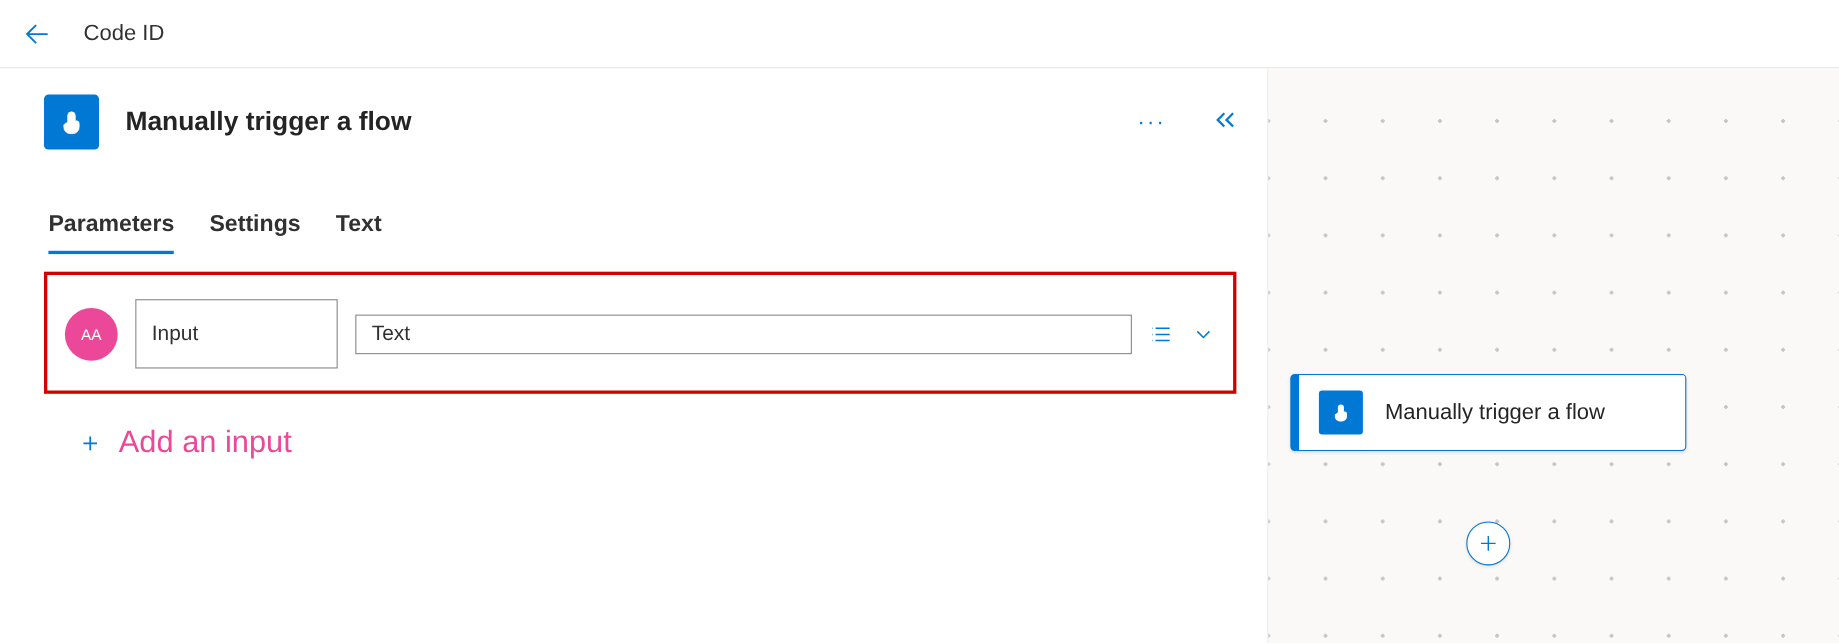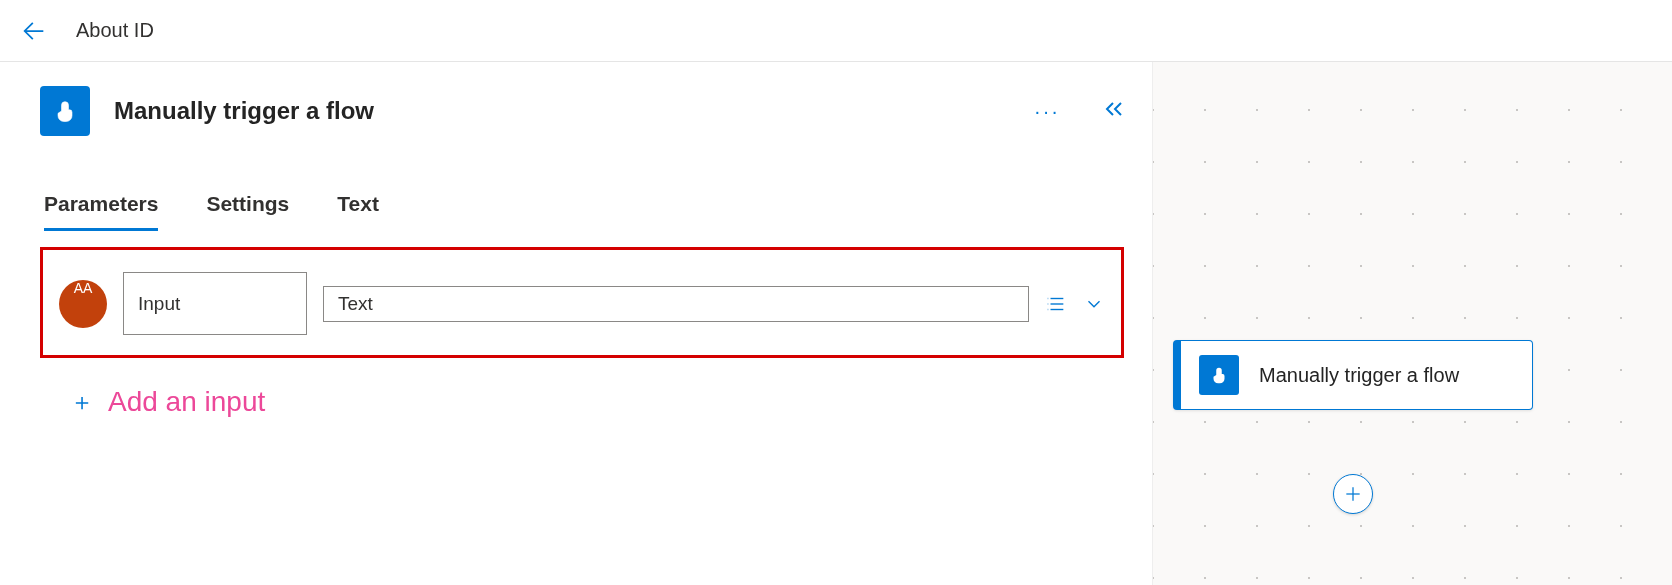--- a/index.html
+++ b/index.html
@@ -13,27 +13,27 @@
     
     .left-panel { flex: 1; padding: 24px 28px 0 40px; position: relative; }
     
     .trigger-header { display: flex; align-items: center; gap: 24px; margin-bottom: 56px; }
     .trigger-icon { width: 50px; height: 50px; background: #0078d4; border-radius: 4px; display: flex; align-items: center; justify-content: center; }
     .trigger-title { font-size: 24px; font-weight: 600; color: #242424; }
     .trigger-actions { margin-left: auto; display: flex; gap: 40px; align-items: center; color: #0078d4; }
     .dots { font-size: 20px; letter-spacing: 2px; cursor: pointer; }
     .collapse { cursor: pointer; }
     
-    .tabs { display: flex; gap: 48px; border-bottom: none; margin-bottom: 16px; padding-left: 4px; text-align: center;}
+    .tabs { display: flex; gap: 32px; border-bottom: none; margin-bottom: 16px; padding-left: 4px; text-align: center;}
     .tab { font-size: 21px; color: #323130; padding-bottom: 12px; cursor: pointer; font-weight: 700; }
     .tab.active { font-weight: 600; border-bottom: 3px solid #0078d4; }
     
     .highlight-box { border: 3px solid #d40000; padding: 22px 16px 20px 16px; margin-bottom: 28px; }
     .input-row { display: flex; align-items: center; gap: 16px; }
-    .type-badge { width: 48px; height: 48px; border-radius: 50%; background: #c2410c; color: #fff; display: flex; justify-content: center; font-size: 17px; }
+    .type-badge { width: 48px; height: 48px; border-radius: 50%; background: #ec4899; color: #fff; display: flex; align-items: center; justify-content: center; font-size: 17px; }
     .name-field { width: 184px; height: 63px; border: 1px solid #8a8886; padding: 0 14px; font-size: 19px; color: #323130; }
     .value-field { flex: 1; height: 36px; border: 1px solid #8a8886; padding: 0 14px; font-size: 19px; color: #323130; }
     .row-ctrl { color: #0078d4; cursor: pointer; display:flex; align-items:center; }
     
     .add-input { display: flex; align-items: center; gap: 14px; padding-left: 30px; cursor: pointer; }
     .plus { color: #0078d4; font-size: 24px; font-weight: 300; }
     .add-text { font-size: 28px; color: #ec4899; }
     
     .right-panel { width: 520px; background: #faf9f8; position: relative; border-left: 1px solid #eee; }
     .dot-grid { position: absolute; inset: 0; background-image: radial-gradient(#c8c6c4 1.5px, transparent 1.5px); background-size: 52px 52px; background-position: 26px 22px; }
@@ -44,21 +44,21 @@
   </style>
 </head>
 <body>
 
 <div class="top-header">
   <div class="back-btn">
     <svg width="28" height="28" viewBox="0 0 24 24" fill="none" stroke="#0078d4" stroke-width="1.5">
         <path d="M11 5l-7 7 7 7M4 12h16"></path>
       </svg>
   </div>
-  <div class="page-title">About ID</div>
+  <div class="page-title">Code ID</div>
 </div>
 
 <div class="main-wrap">
   <div class="left-panel">
 
     <div class="trigger-header">
       <div class="trigger-icon">
         <svg width="28" height="28" viewBox="0 0 24 24" fill="#fff">
             <path d="M9 11V7a3 3 0 016 0v4h1a2 2 0 012 2v3a5 5 0 01-5 5h-2a5 5 0 01-5-5v-2l3-2z M10 7a2 2 0 114 0v5h-4V7z" stroke="#fff" stroke-width="0.5"></path>
           </svg>

